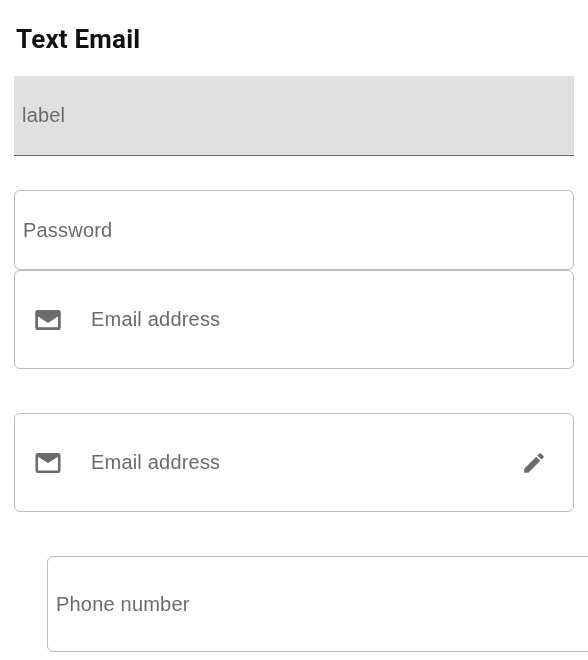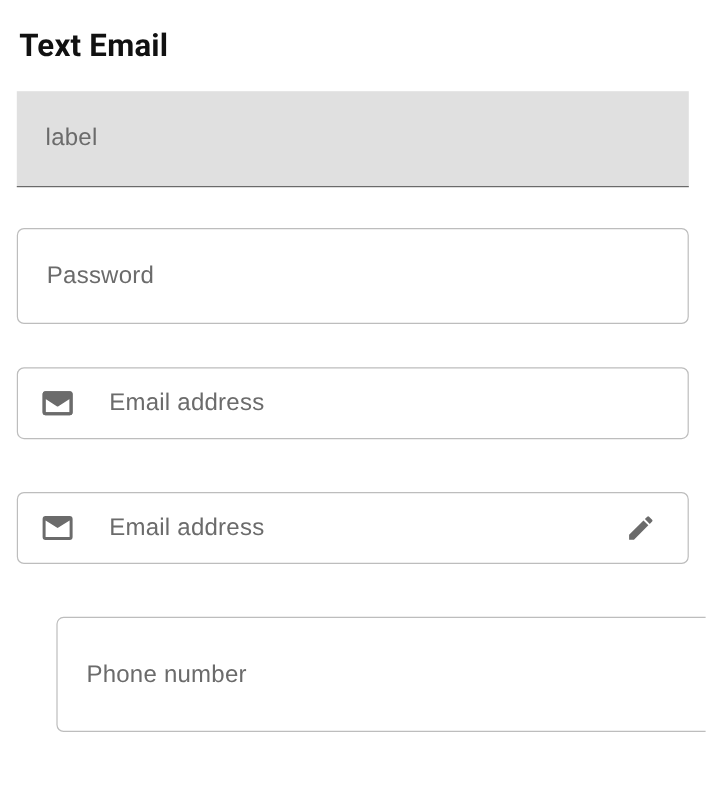--- a/index.html
+++ b/index.html
@@ -14,46 +14,46 @@
     .section-title {
       font-size: 26px;
       font-weight: 700;
       color: #111;
       margin: 10px 0 22px 2px;
       letter-spacing: 0.2px;
     }
     .field { width: 100%; }
     
     .gap1 { margin-bottom: 34px; }
-    .gap2 { margin-bottom: 36px; }
+    .gap2 { }
     .gap3 { margin-bottom: 44px; }
     .gap4 { margin-bottom: 44px; }
     
     .variant-filled {
       background: #e0e0e0;
       border: none;
       border-bottom: 1.5px solid #6a6a6a;
       border-radius: 0;
     }
     
     .variant-outlined {
       background: #fff;
       border: 1.5px solid #bdbdbd;
       border-radius: 6px;
     }
     
     .size-normal { height: 80px; }
-    .size-email  { height: 60px; }
+    .size-email  { height: 99px; }
     .size-phone  { height: 96px; margin-left: 33px; }
     
     .row {
       display: flex;
       align-items: center;
       height: 100%;
-      padding: 0 18px 0 22px;
+      padding: 0 18px 0 6px;
     }
     .with-left-icon { padding-left: 18px; }
     .input-el {
       flex: 1;
       height: 100%;
       border: none;
       background: transparent;
       outline: none;
       font-size: 20px;
       font-weight: 400;

